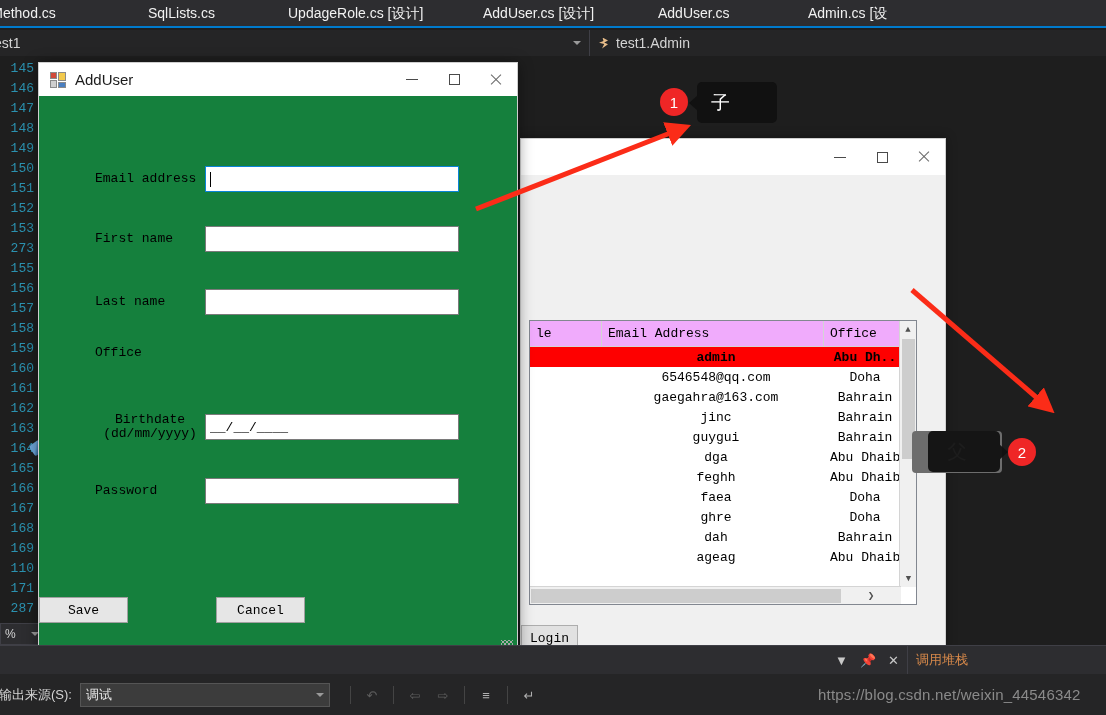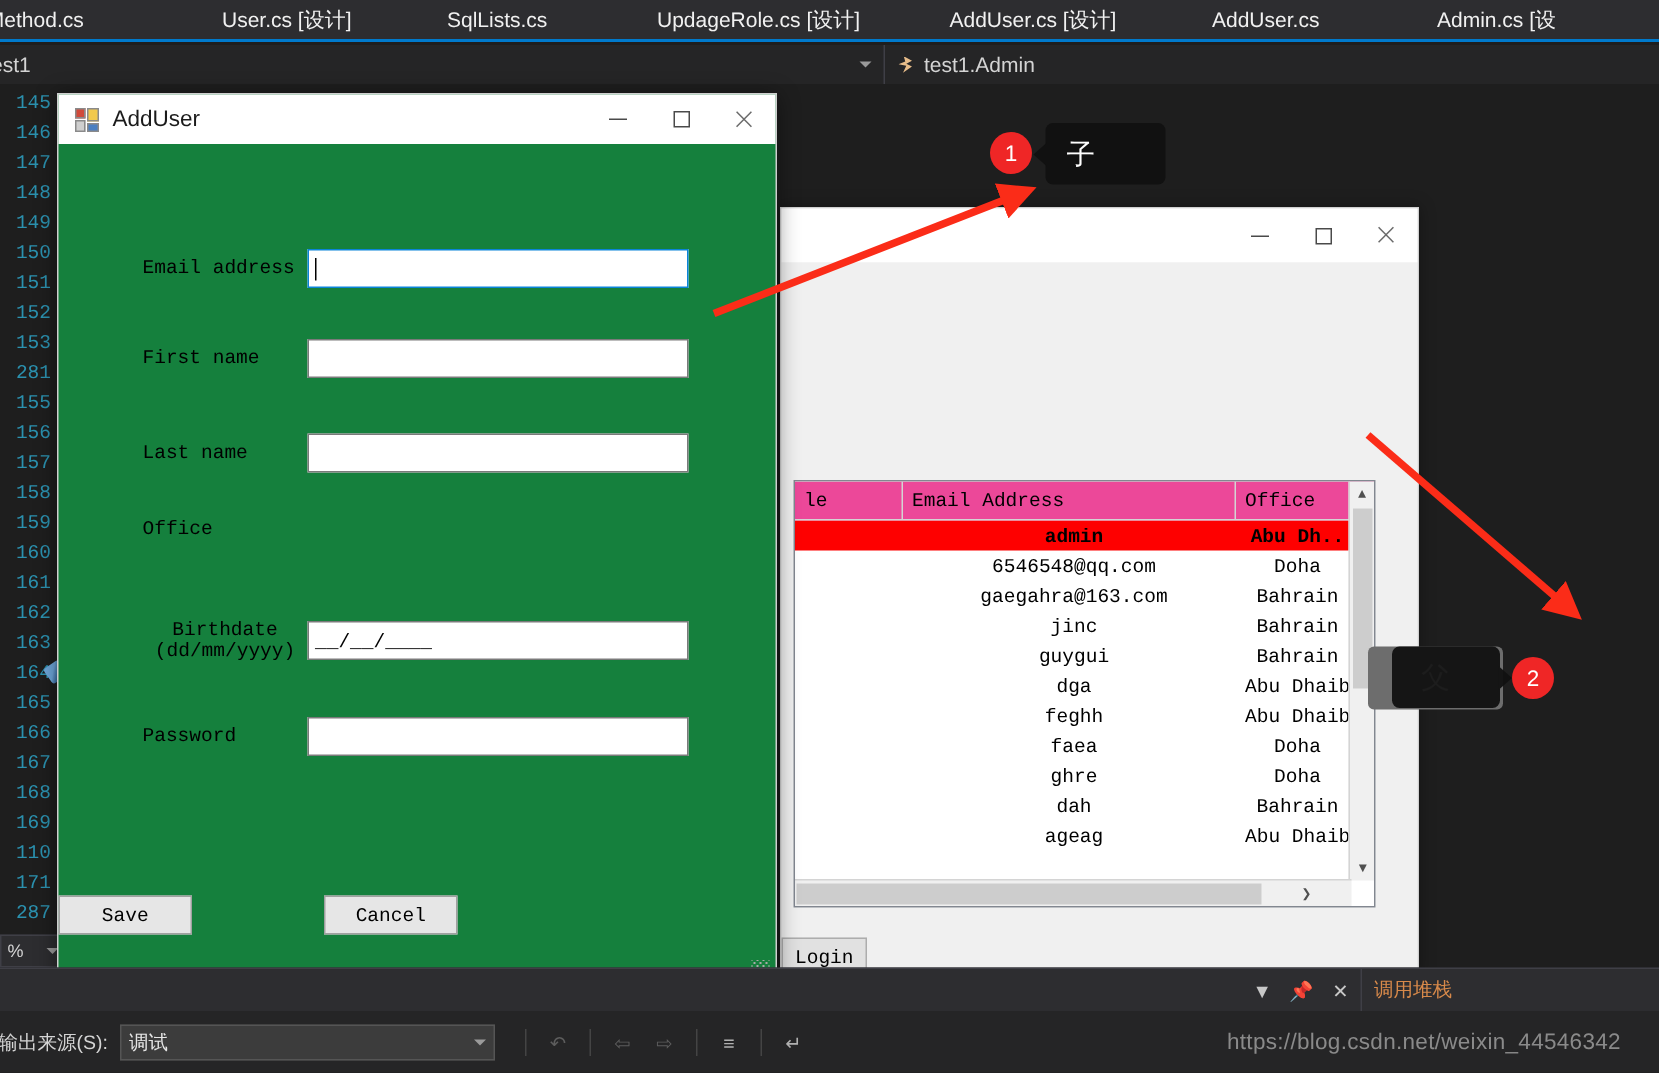--- a/index.html
+++ b/index.html
@@ -151,21 +151,21 @@
 
   
   .grid {
     position: absolute; left: 8px; top: 145px; width: 388px; height: 285px;
     background: #fff; border: 1px solid #828790;
     font-family: "Liberation Mono", monospace;
     overflow: hidden;
   }
   .grid-head {
     display: flex; height: 26px; border-bottom: 1px solid #d4d4d4;
-    background: #ec4899; font-size: 13px; color: #000;
+    background: #f0abfc; font-size: 13px; color: #000;
   }
   .grid-head .c {
     display: flex; align-items: center; padding-left: 6px;
     border-right: 1px solid #d4d4d4; height: 100%;
   }
   .c-role  { width: 72px; overflow: hidden; }
   .c-email { width: 222px; }
   .c-office{ width: 76px; border-right: none !important; }
   .grid-rows { position: relative; height: 240px; overflow: hidden; }
   .grow {
@@ -291,21 +291,20 @@
     color: #fff; font-size: 19px;
   }
 </style>
 </head>
 <body>
 
 <div id="root">
 
   <div class="tabstrip">
     <div class="tab t0" style="width:170px">licMethod.cs</div>
-    <div class="tab" style="width:150px">User.cs [设计]</div>
     <div class="tab" style="width:140px">SqlLists.cs</div>
     <div class="tab" style="width:195px">UpdageRole.cs [设计]</div>
     <div class="tab" style="width:175px">AddUser.cs [设计]</div>
     <div class="tab" style="width:150px">AddUser.cs</div>
     <div class="tab" style="width:120px">Admin.cs [设</div>
   </div>
 
   <div class="navbar">
     <div class="nav-left">
       <span class="txt">est1</span>
@@ -322,21 +321,21 @@
   <div class="gutter">
     <div>145</div>
     <div>146</div>
     <div>147</div>
     <div>148</div>
     <div>149</div>
     <div>150</div>
     <div>151</div>
     <div>152</div>
     <div>153</div>
-    <div>281</div>
+    <div>273</div>
     <div>155</div>
     <div>156</div>
     <div>157</div>
     <div>158</div>
     <div>159</div>
     <div>160</div>
     <div>161</div>
     <div>162</div>
     <div>163</div>
     <div>164</div>

